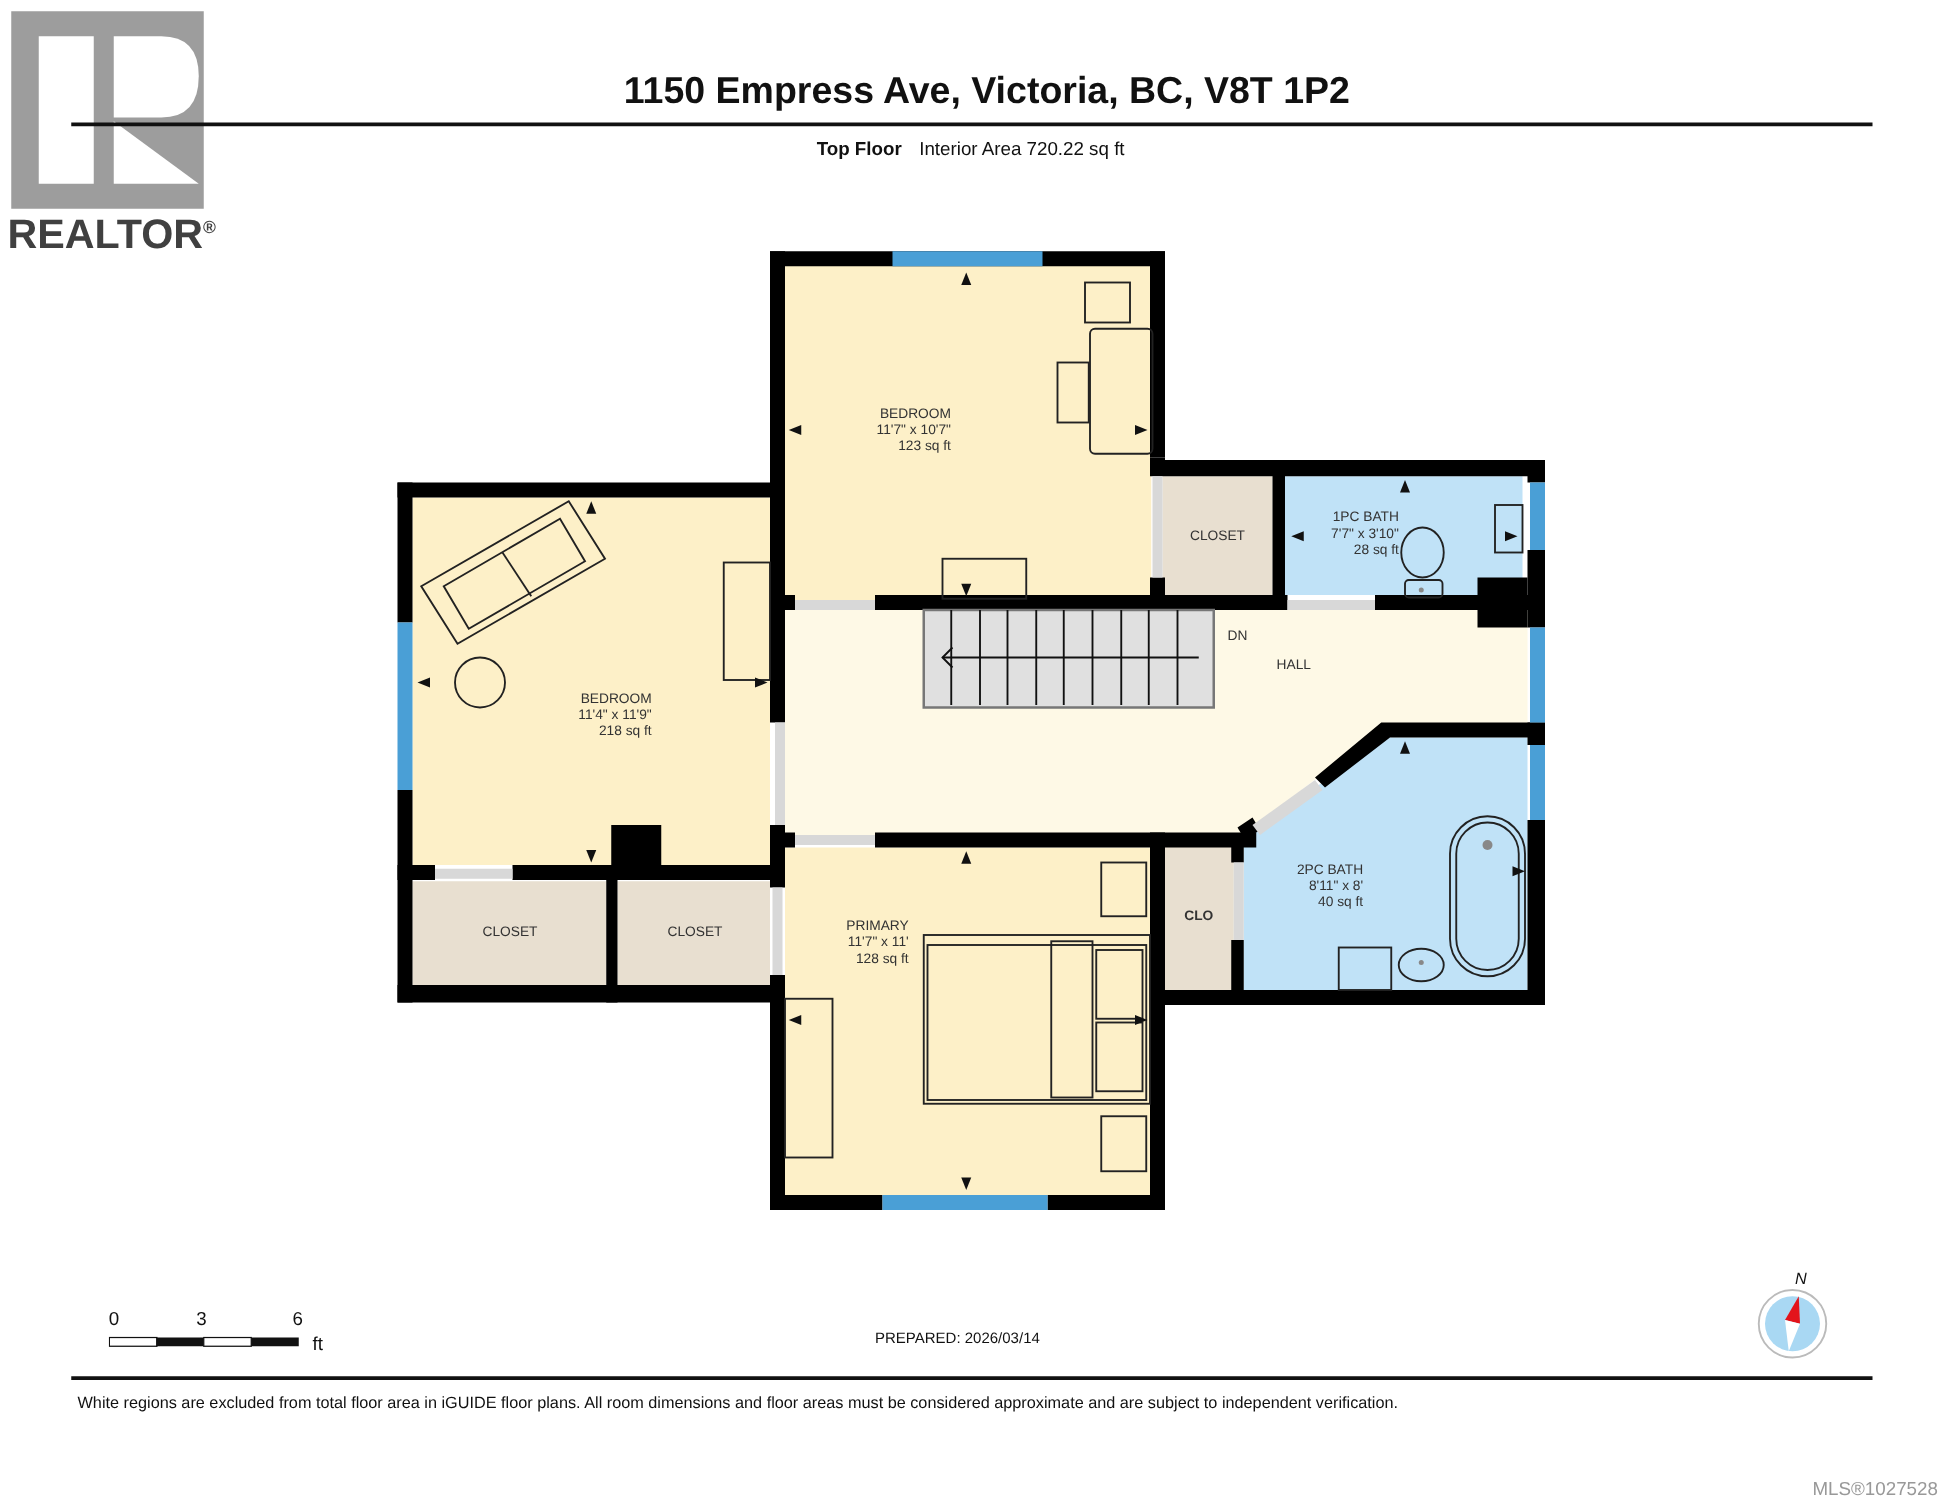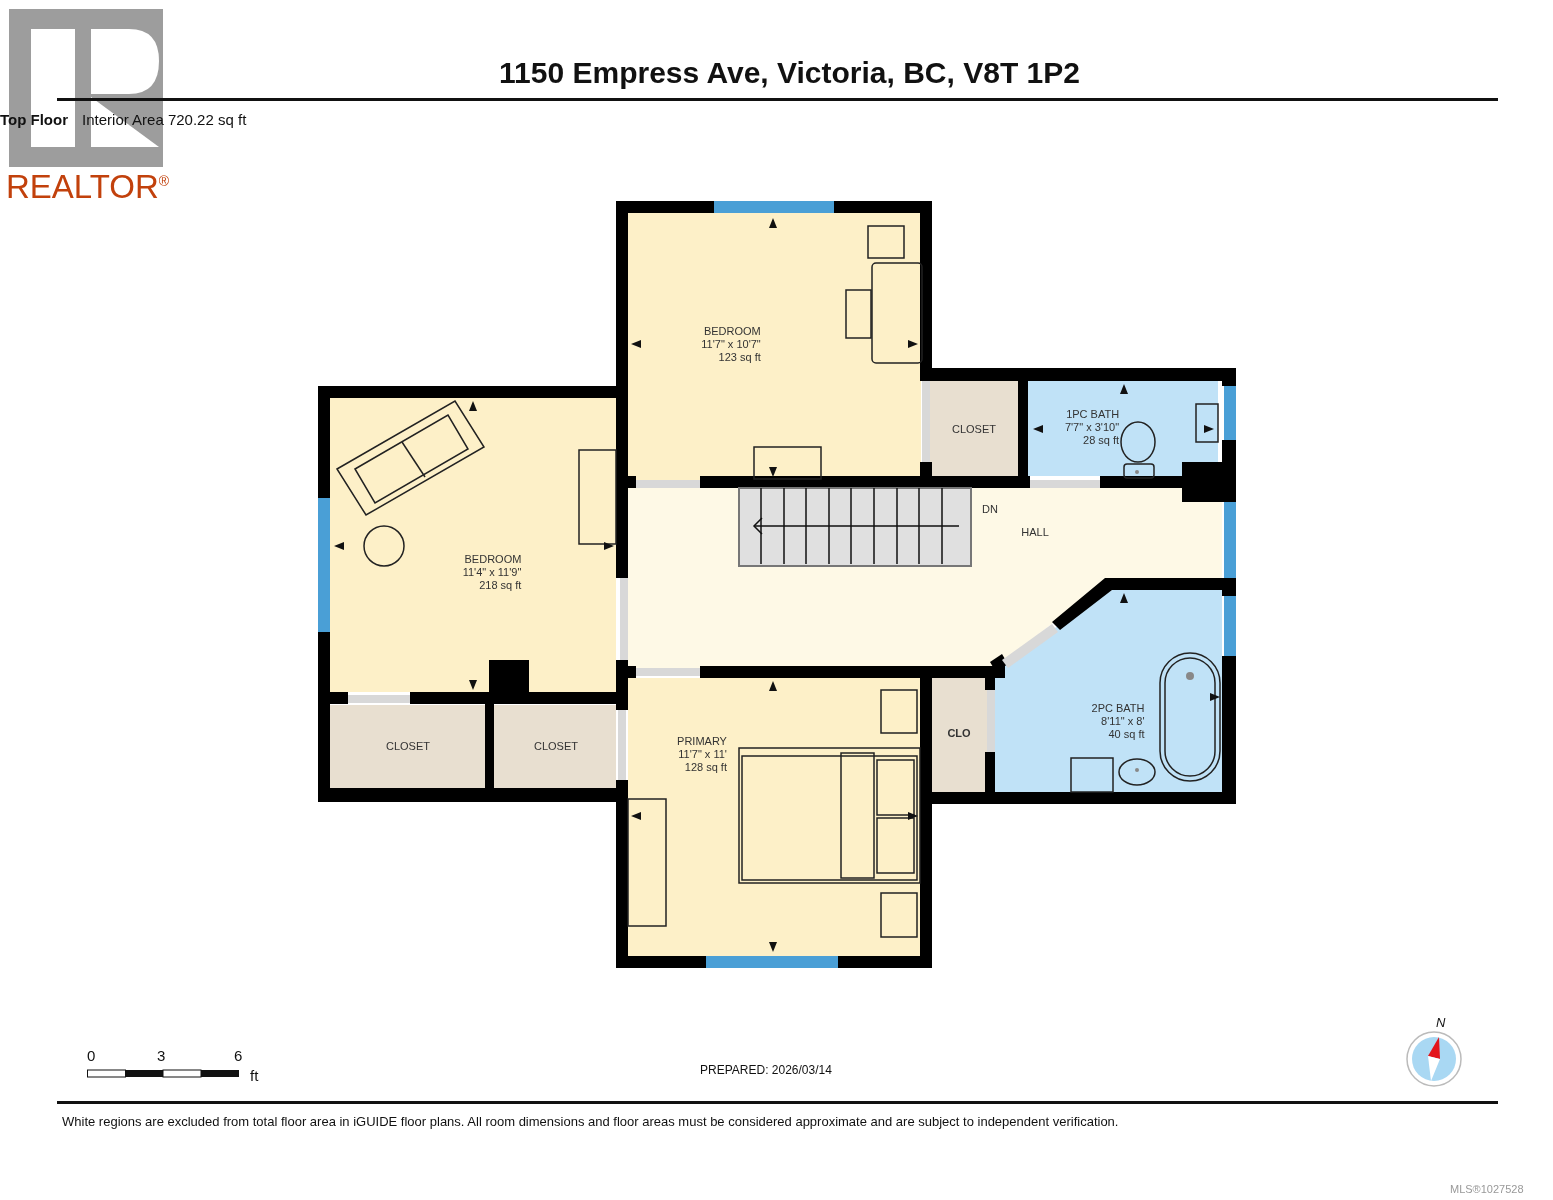--- a/index.html
+++ b/index.html
@@ -1,33 +1,33 @@
 <!DOCTYPE html>
 <html><head>
 <meta charset="utf-8">
 <style>
   html, body { margin:0; padding:0; background:#ffffff; }
   body { width:1553px; height:1200px; position:relative; overflow:hidden; font-family:"Liberation Sans", sans-serif; color:#111; }
   .abs { position:absolute; }
   .logo-box { left:9px; top:9px; width:154px; height:158px; background:#9d9d9d; }
-  .logo-text { left:6px; top:168px; font-size:33px; color:#c2410c; letter-spacing:0px; font-family:"Liberation Sans", sans-serif; }
+  .logo-text { left:6px; top:168px; font-size:33px; color:#404040; letter-spacing:0px; font-family:"Liberation Sans", sans-serif;font-weight:bold; }
   .logo-text sup { font-size:14px; }
   .title { left:13px; width:1553px; top:56px; text-align:center; font-size:30px; font-weight:bold; padding-left:0; }
   .title-rule { left:57px; top:98px; width:1441px; height:3px; background:#111; }
-  .subtitle { left:0; width:1553px; top:111px; text-align:left; font-size:15px; }
+  .subtitle { left:0; width:1553px; top:111px; text-align:center; font-size:15px; }
   .subtitle b { margin-right:14px; }
   .plan { left:0; top:0; }
   .room-label { position:absolute; font-size:11px; color:#333; text-align:center; line-height:13px; transform:translateX(-50%); white-space:nowrap; }
   .room-name { display:block;text-align:right; }
   .scale { left:85px; top:1047px; }
   .scale-nums { position:absolute; top:0; font-size:15px; }
   .prepared { left:700px; top:1063px; font-size:12px; }
   .footer-rule { left:57px; top:1101px; width:1441px; height:3px; background:#111; }
   .disclaimer { left:62px; top:1114px; font-size:13px;text-align:right; }
-  .mls { left:1450px; top:1183px; font-size:11px; color:#999; }
+  .mls { left:1450px; top:1183px; font-size:15px; color:#999; }
   .compass { left:1400px; top:1015px; }
 </style>
 </head>
 <body>
 
 <div class="abs logo-box">
   <svg width="154" height="158">
     <rect x="22" y="20" width="44" height="118" fill="#fff"></rect>
     <path d="M82 20 H120 Q150 20 150 52 Q150 85 120 85 H82 Z" fill="#fff"></path>
     <polygon points="82,88 82,138 150,138" fill="#fff"></polygon>
@@ -203,21 +203,21 @@
 <div class="room-label" style="left:492px; top:553px;">
   <span class="room-name">BEDROOM</span>
   <span class="room-name">11'4" x 11'9"</span>
   <span class="room-name">218 sq ft</span>
 </div>
 <div class="room-label" style="left:1092px; top:408px;">
   <span class="room-name">1PC BATH</span>
   <span class="room-name">7'7" x 3'10"</span>
   <span class="room-name">28 sq ft</span>
 </div>
-<div class="room-label" style="left:1118px; top:690px;margin-top:12px;">
+<div class="room-label" style="left:1064px; top:690px;">
   <span class="room-name">2PC BATH</span>
   <span class="room-name">8'11" x 8'</span>
   <span class="room-name">40 sq ft</span>
 </div>
 <div class="room-label" style="left:702px; top:735px;">
   <span class="room-name">PRIMARY</span>
   <span class="room-name">11'7" x 11'</span>
   <span class="room-name">128 sq ft</span>
 </div>
 <div class="room-label" style="left:1035px; top:526px;">HALL</div>

